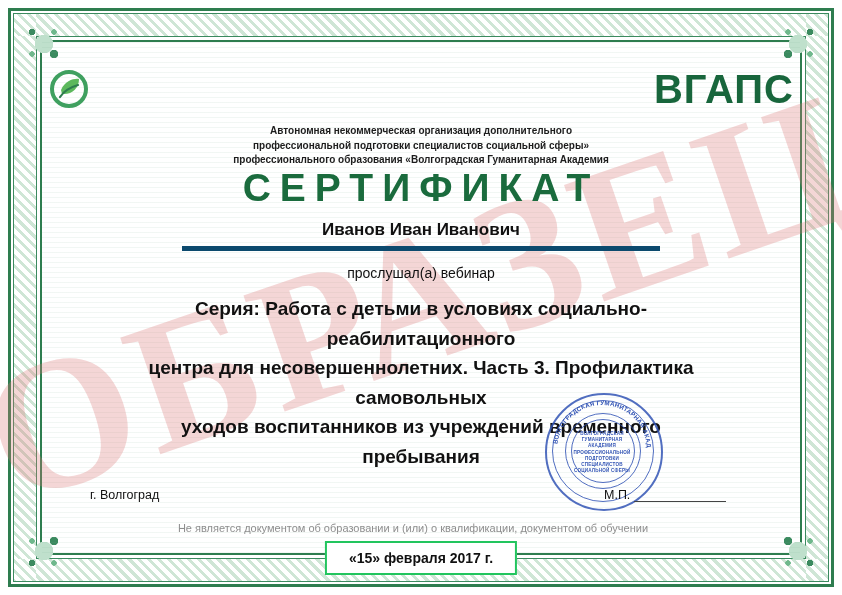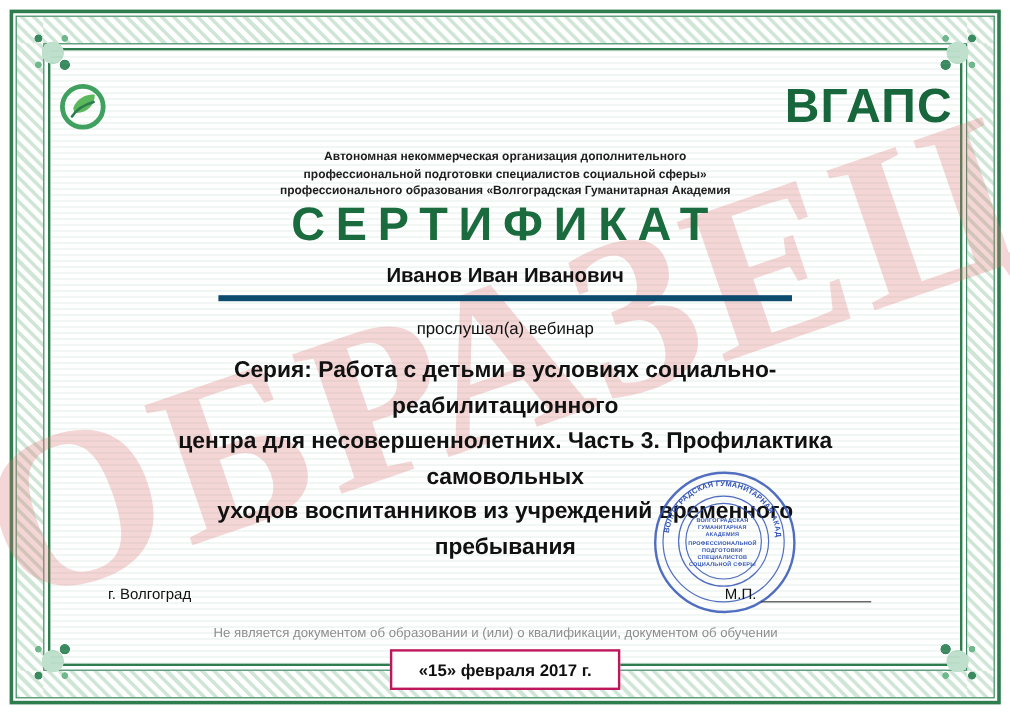--- a/index.html
+++ b/index.html
@@ -284,21 +284,21 @@
     font-size: 11px;
     color: #8e8e8e;
   }
 
   .date-box {
     position: absolute;
     left: 50%;
     transform: translateX(-50%);
     bottom: -28px;
     padding: 7px 22px;
-    border: 2px solid #be185d;
+    border: 2px solid #22c55e;
     background: #ffffff;
     font-size: 14px;
     font-weight: bold;
     color: #111111;
     white-space: nowrap;
   }
 </style>
 </head>
 <body>
 

